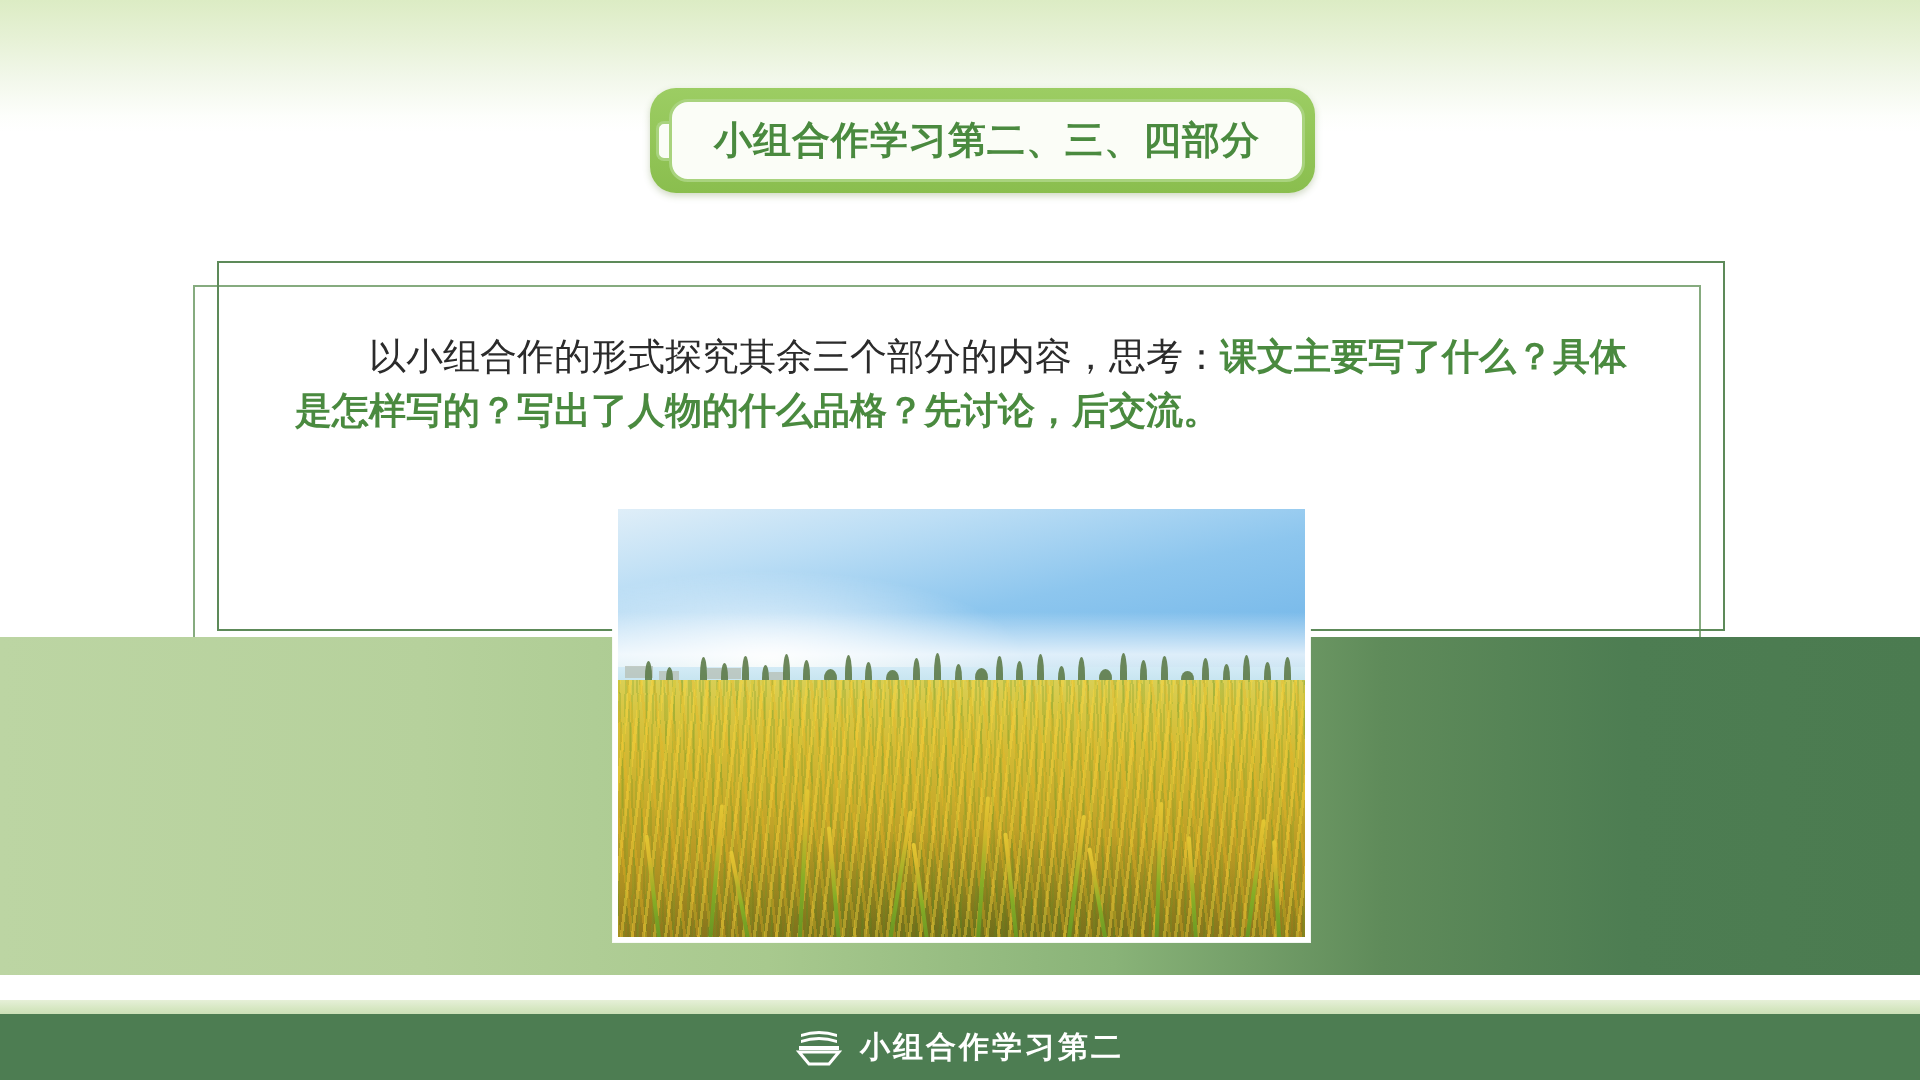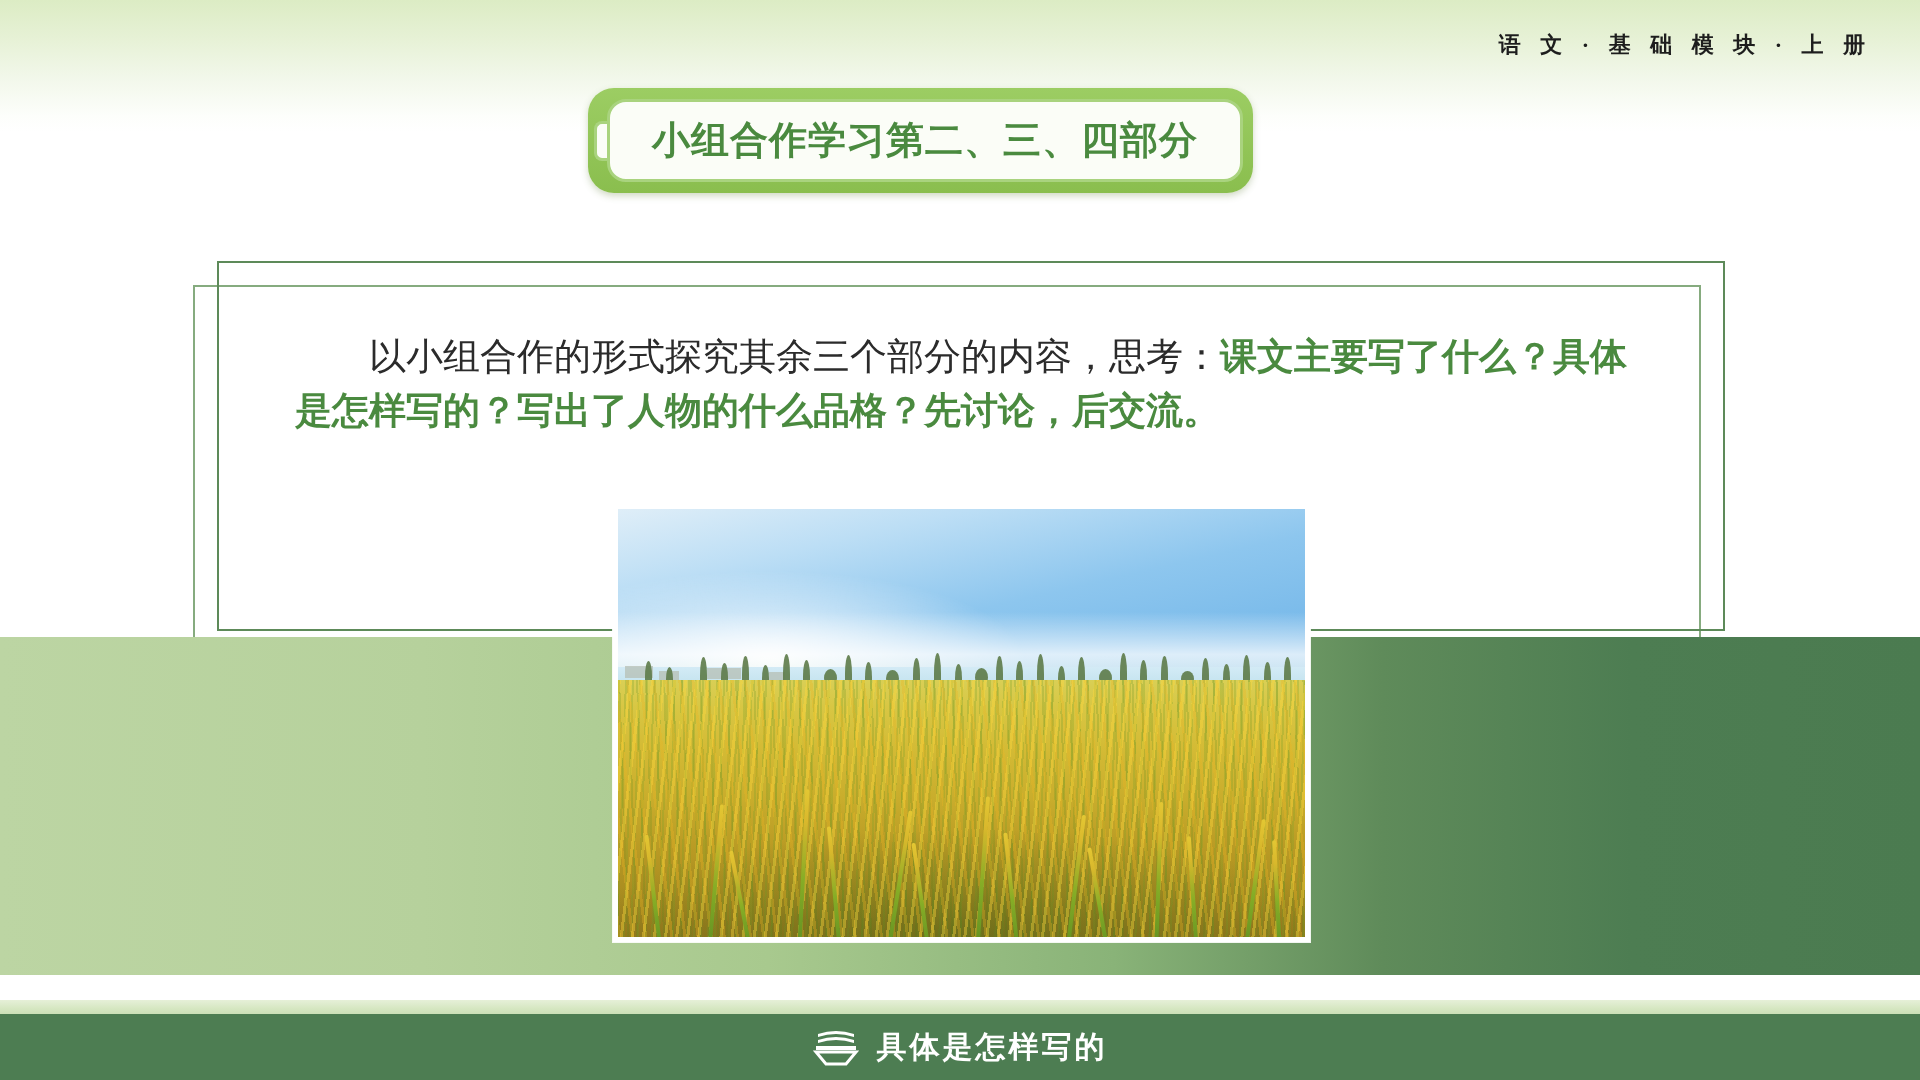--- a/index.html
+++ b/index.html
@@ -38,21 +38,21 @@
     font-size: 22px;
     font-weight: 700;
     color: #1d1d1d;
     letter-spacing: 7px;
     white-space: nowrap;
   }
 
   
   .title-banner {
     position: absolute;
-    left: 588px;
+    left: 650px;
     top: 88px;
     width: 567px;
     height: 105px;
   }
   .title-banner .plate {
     position: absolute;
     left: 0; top: 0;
     width: 665px;
     height: 105px;
     background: #8cc152;
@@ -282,21 +282,20 @@
     white-space: nowrap;
   }
 </style>
 </head>
 <body>
 
 <div id="slide">
 
   <div class="top-gradient"></div>
 
-  <div class="header-label">语 文 · 基 础 模 块 · 上 册</div>
 
   <div class="title-banner">
     <div class="plate"></div>
     <div class="notch left"></div>
     <div class="notch right"></div>
     <div class="inner">
       <span class="txt">小组合作学习第二、三、四部分</span>
     </div>
   </div>
 
@@ -374,16 +373,16 @@
   <div class="gap-white"></div>
   <div class="light-strip"></div>
 
   <div class="footer">
     <svg class="logo-mark" viewBox="0 0 46 38" aria-hidden="true">
       <path d="M5 6 Q23 0 41 6 L41 9 Q23 3 5 9 Z" fill="#ffffff"></path>
       <path d="M5 12 Q23 6 41 12 L41 15 Q23 9 5 15 Z" fill="#ffffff"></path>
       <path d="M3 18 L43 18 L43 22 L3 22 Z" fill="#ffffff"></path>
       <path d="M3 24 L43 24 L33 36 L13 36 Z" fill="none" stroke="#ffffff" stroke-width="3"></path>
     </svg>
-    <span class="logo-text">具体是怎样写的</span>
+    <span class="logo-text">小组合作学习第二</span>
   </div>
 
 </div>
 
 </body></html>

